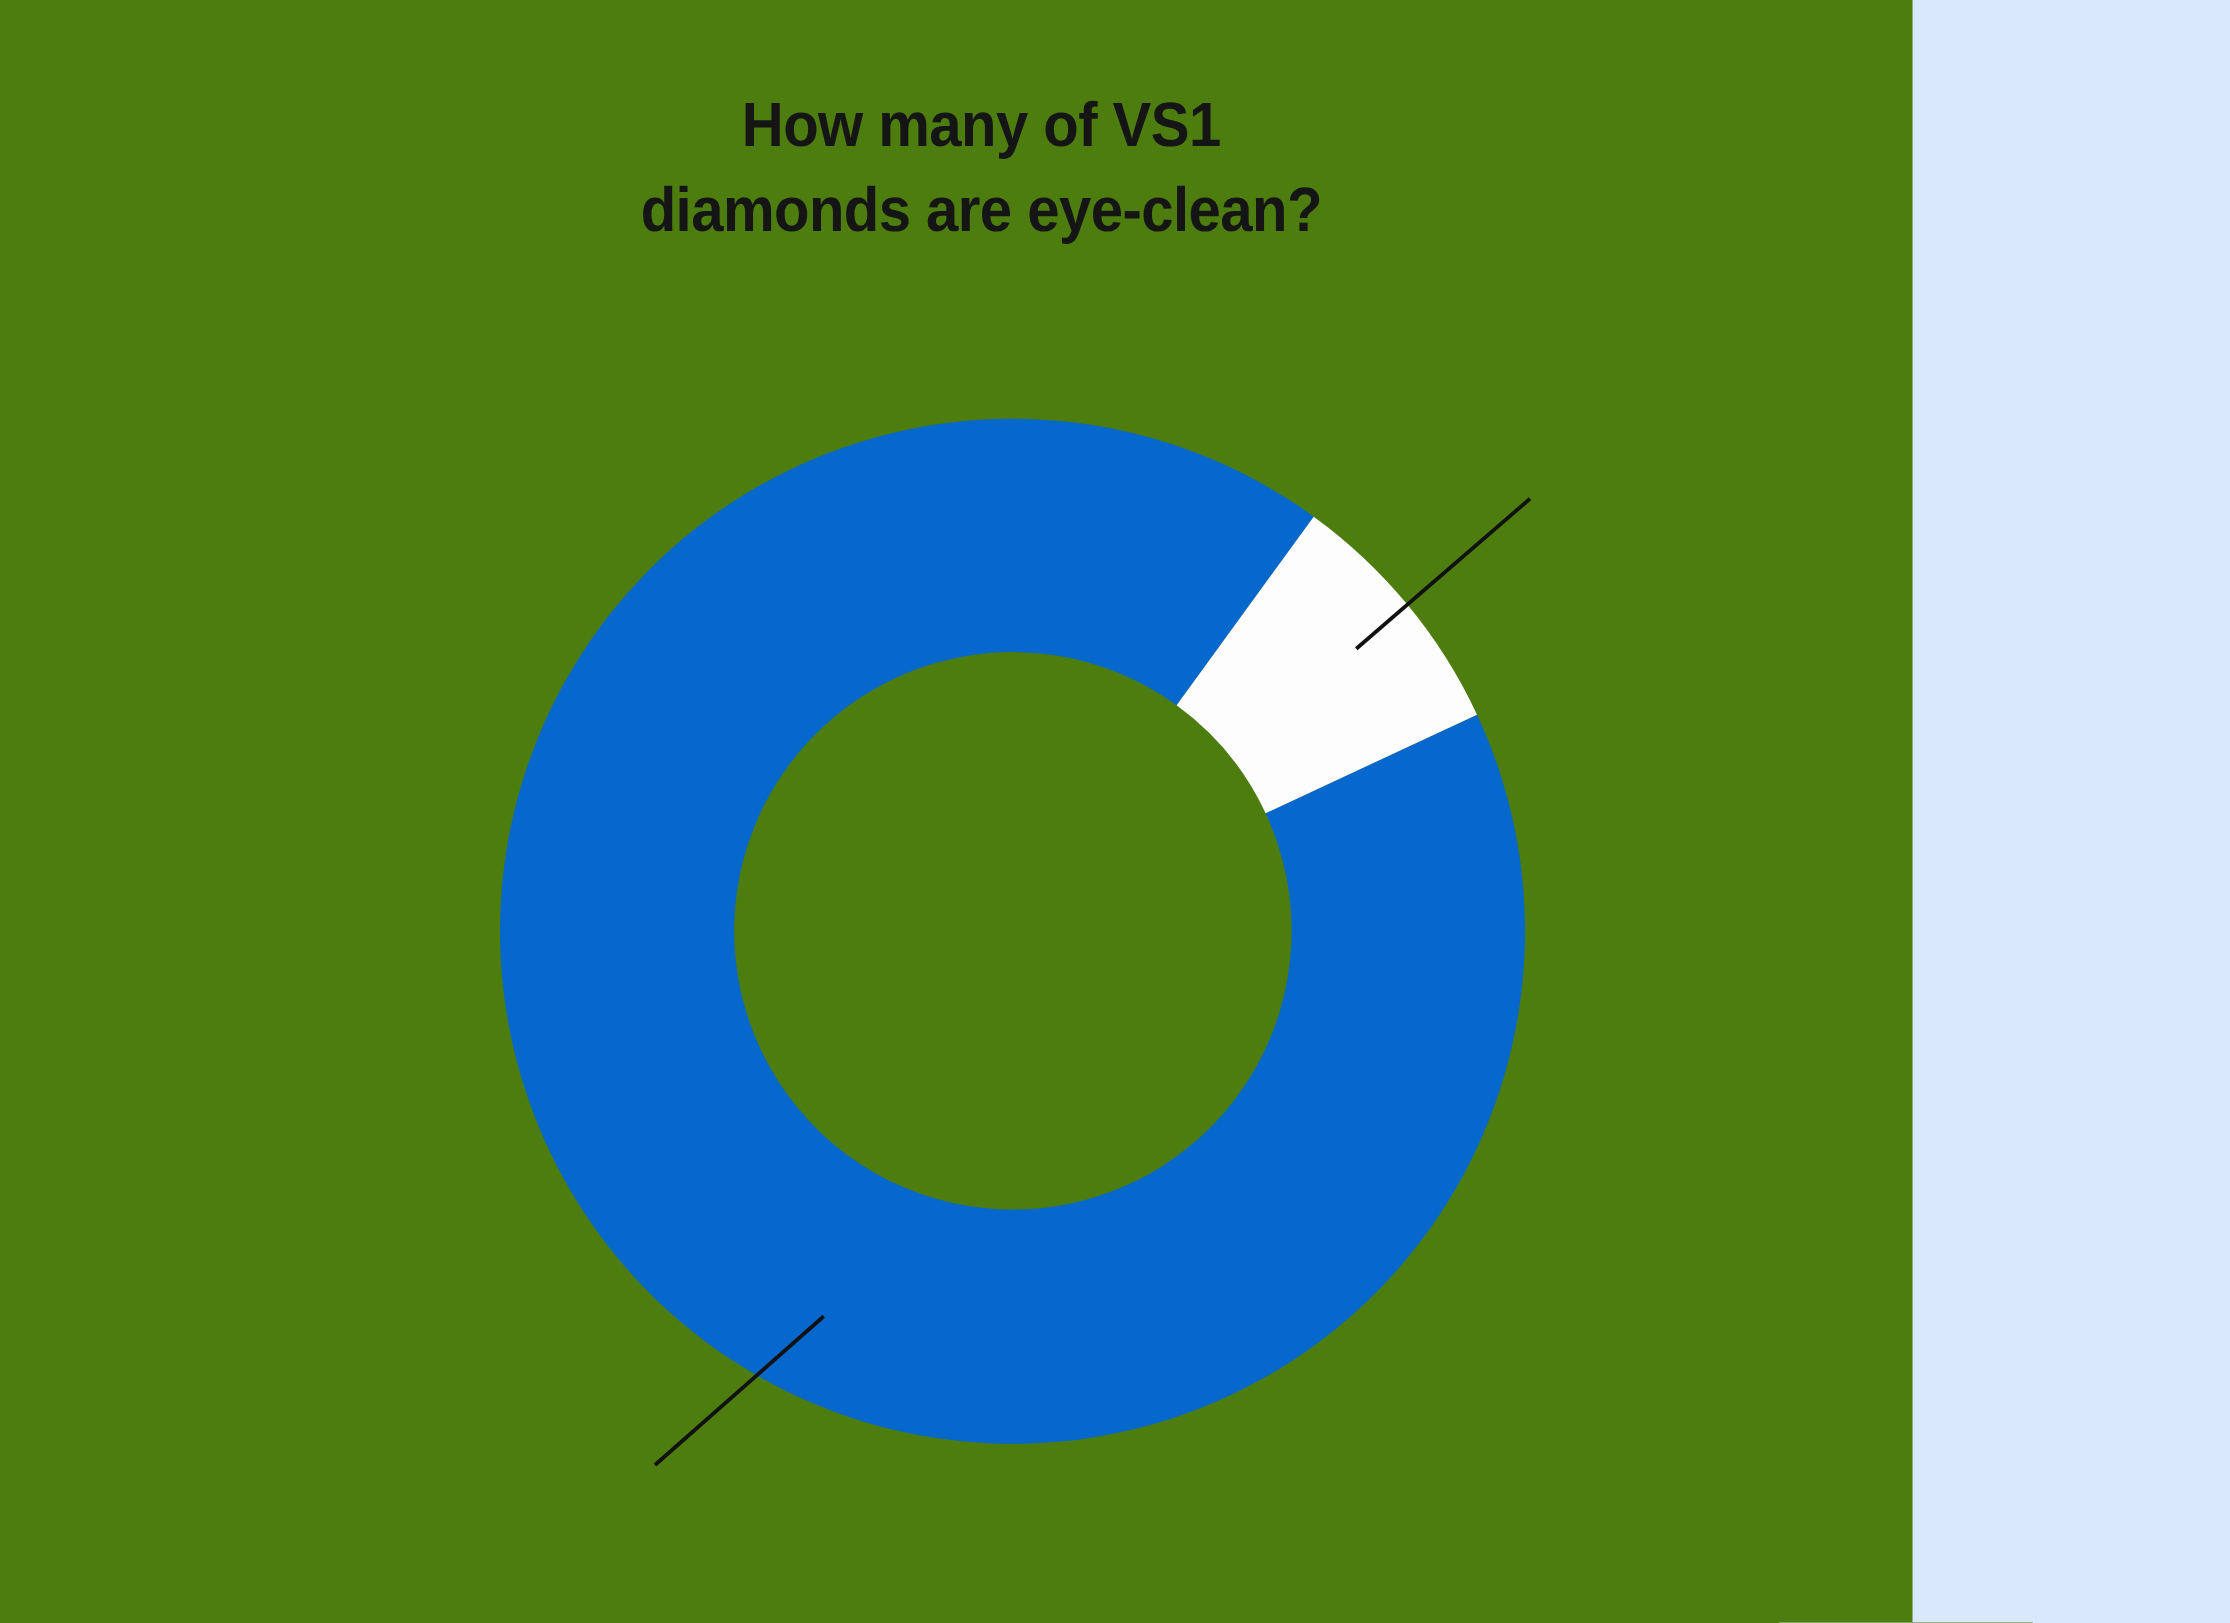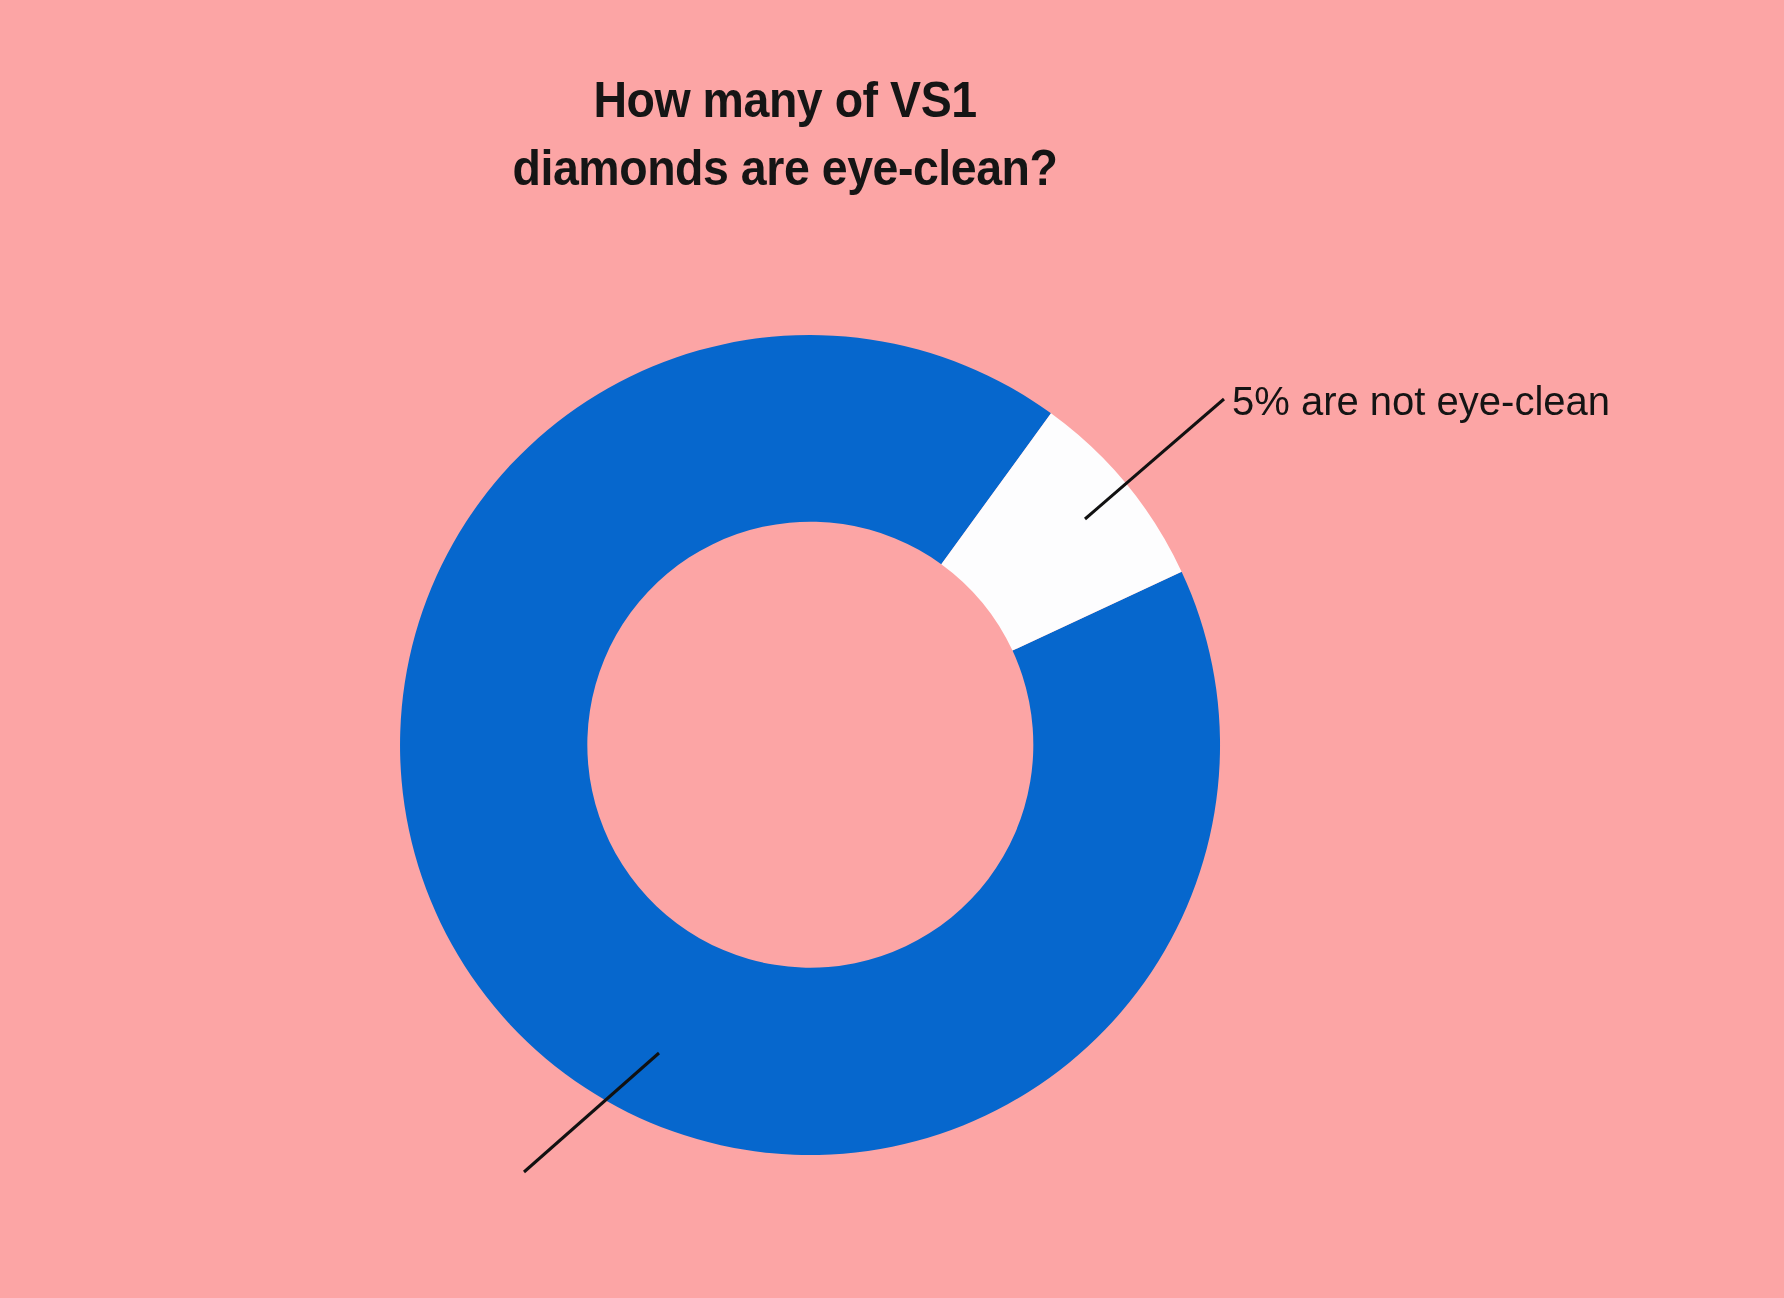--- a/index.html
+++ b/index.html
@@ -8,23 +8,23 @@
   }
   body {
     width: 1784px;
     height: 1298px;
     overflow: hidden;
     font-family: "Liberation Sans", sans-serif;
     background: #d9e8fd;
   }
   #stage {
     position: relative;
-    width: 1784px;
+    width: 1530px;
     height: 1298px;
-    background: #fca5a5;
+    background: #4d7c0f;
   }
   
   #chart-title {
     position: absolute;
     left: 0;
     top: 66px;
     width: 1570px;
     text-align: center;
     font-family: "Liberation Sans", sans-serif;
     font-weight: bold;
@@ -82,16 +82,15 @@
       <path id="slice-eye-clean" fill="#0667cd" d="M 1181.6 571.7 A 410 410 0 1 1 1051.0 413.3 L 941.3 564.2 A 223 223 0 1 0 1012.5 650.6 Z"></path>
 
       <path id="slice-not-eye-clean" fill="#fdfdfe" d="M 1051.0 413.3 A 410 410 0 0 1 1181.6 571.7 L 1012.5 650.6 A 223 223 0 0 0 941.3 564.2 Z"></path>
 
       <line id="leader-not-clean" x1="1085" y1="519" x2="1224" y2="399" stroke="#111111" stroke-width="3"></line>
 
       <line id="leader-clean" x1="659" y1="1053" x2="524" y2="1172" stroke="#111111" stroke-width="3"></line>
     </svg>
   </div>
 
-  <div class="callout-label" id="label-not-clean">5% are not eye-clean</div>
 
 
 </div>
 
 </body></html>

